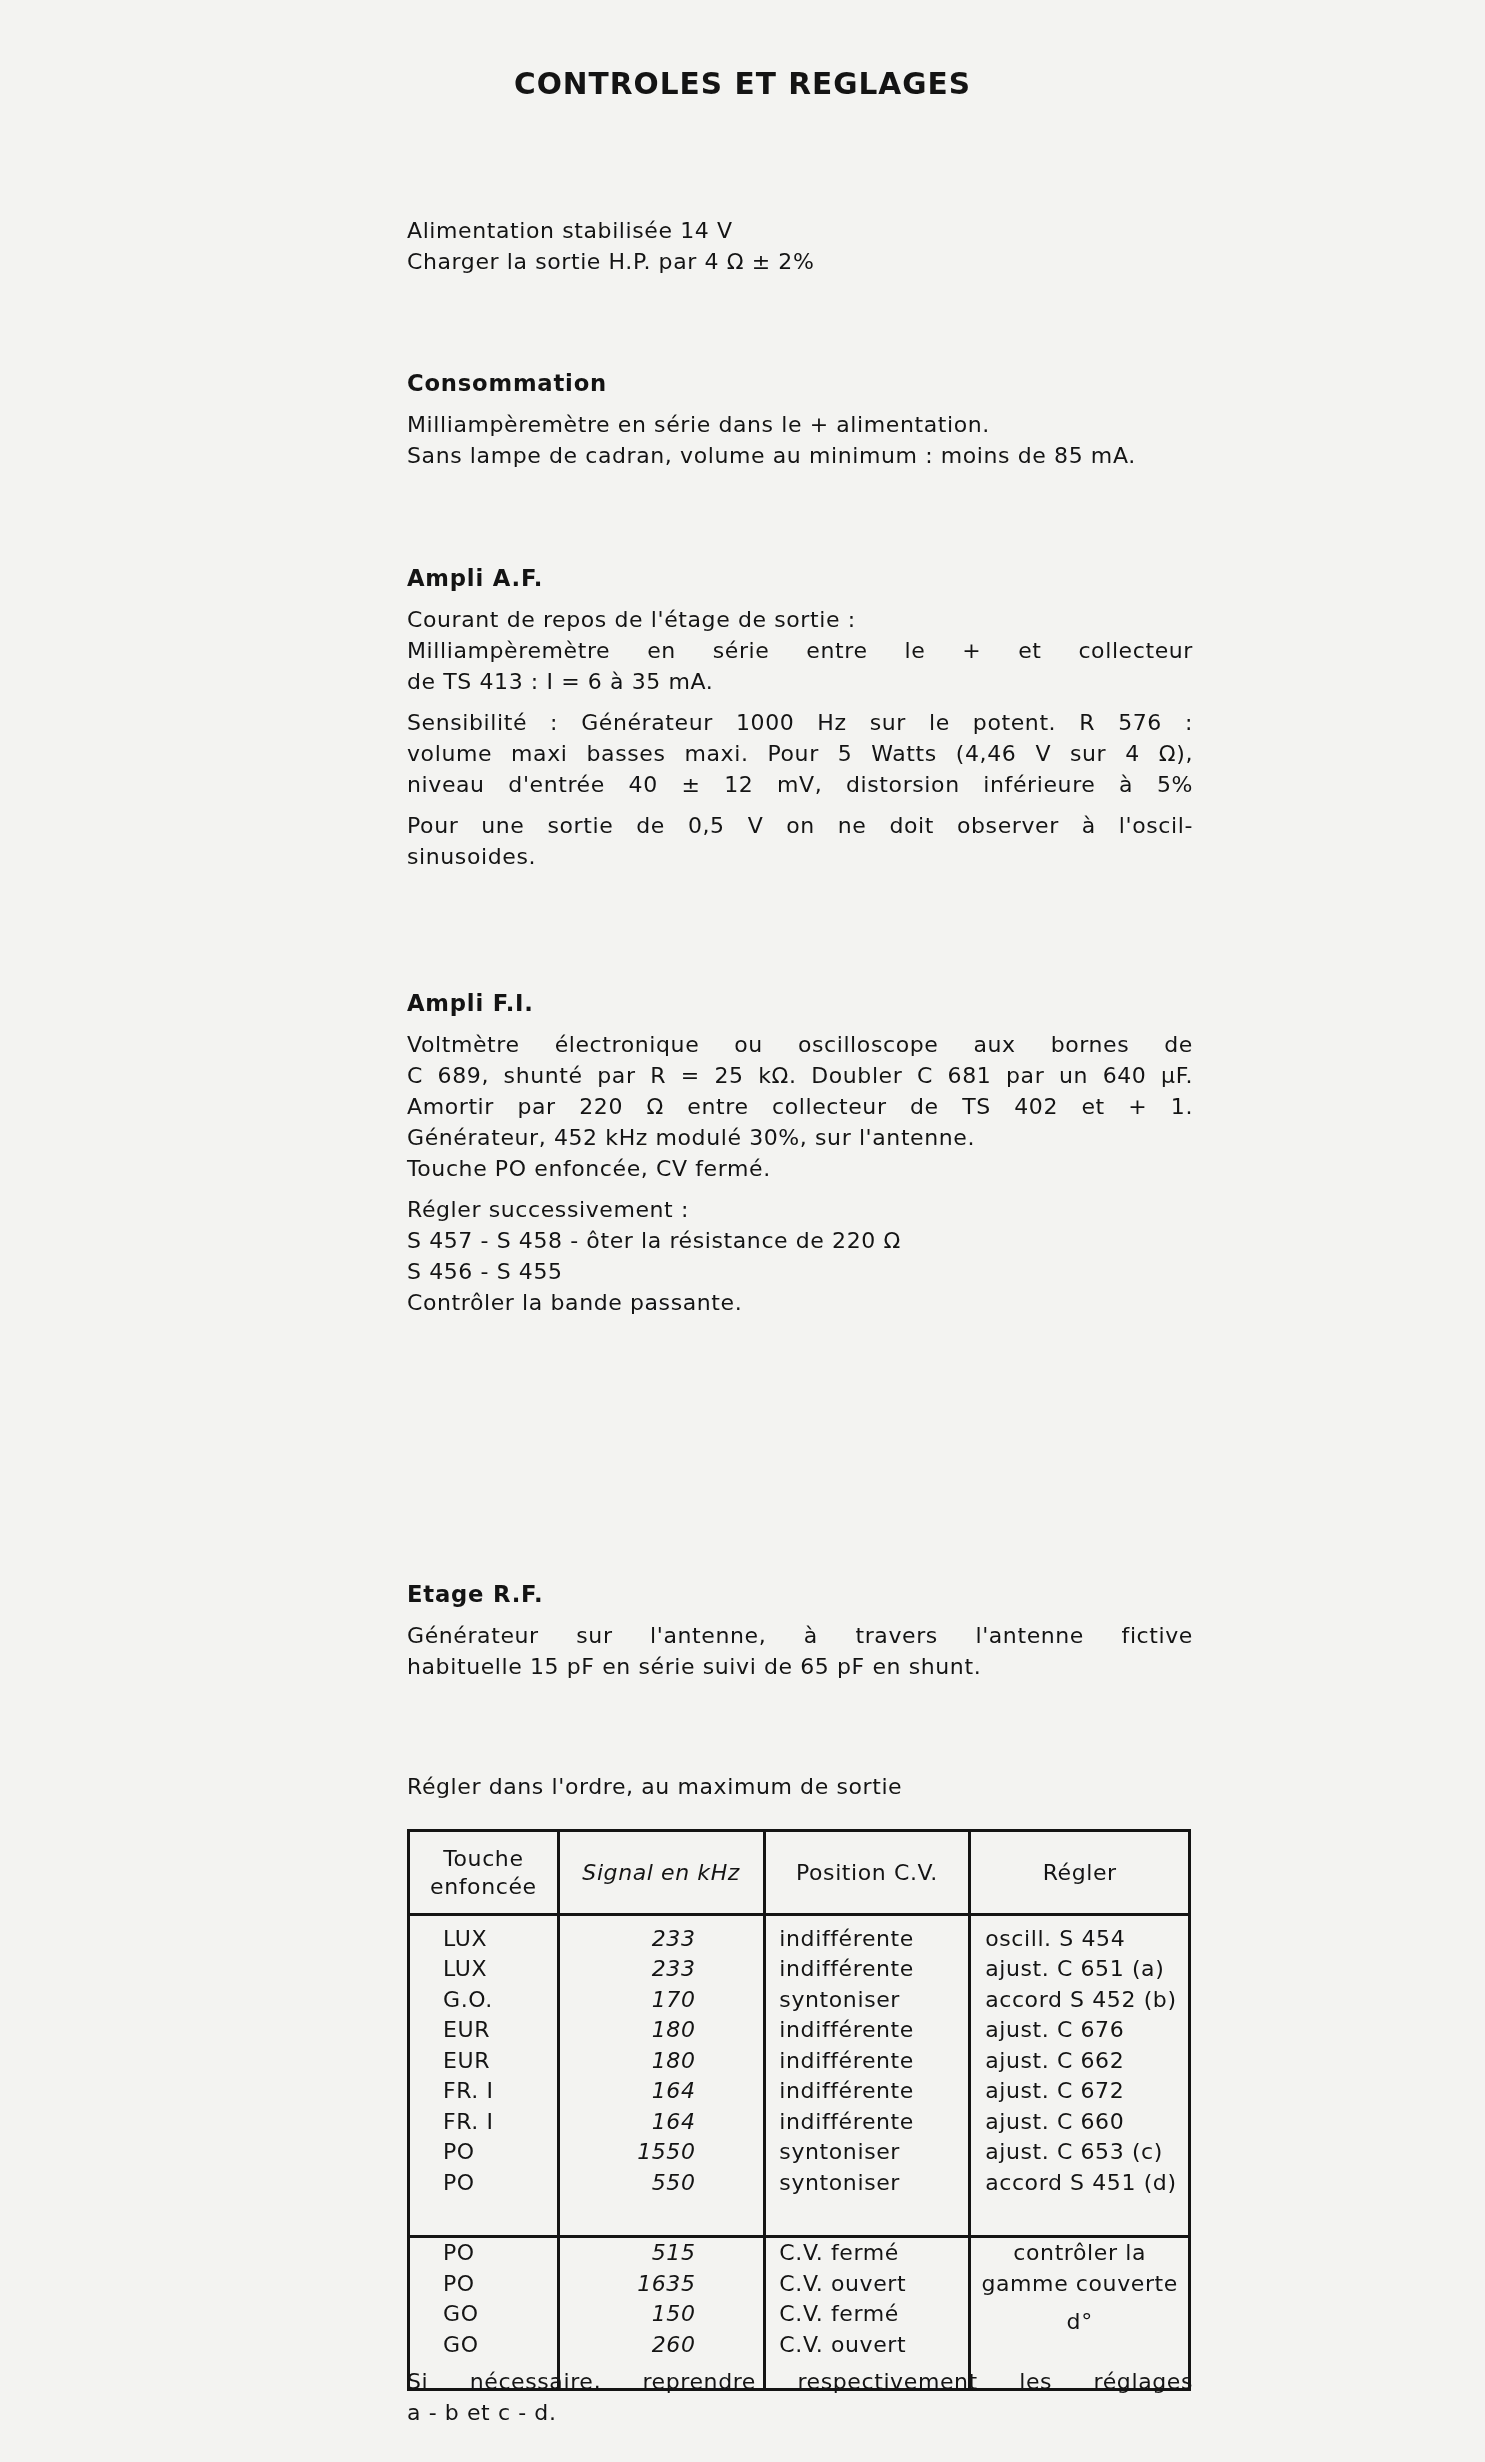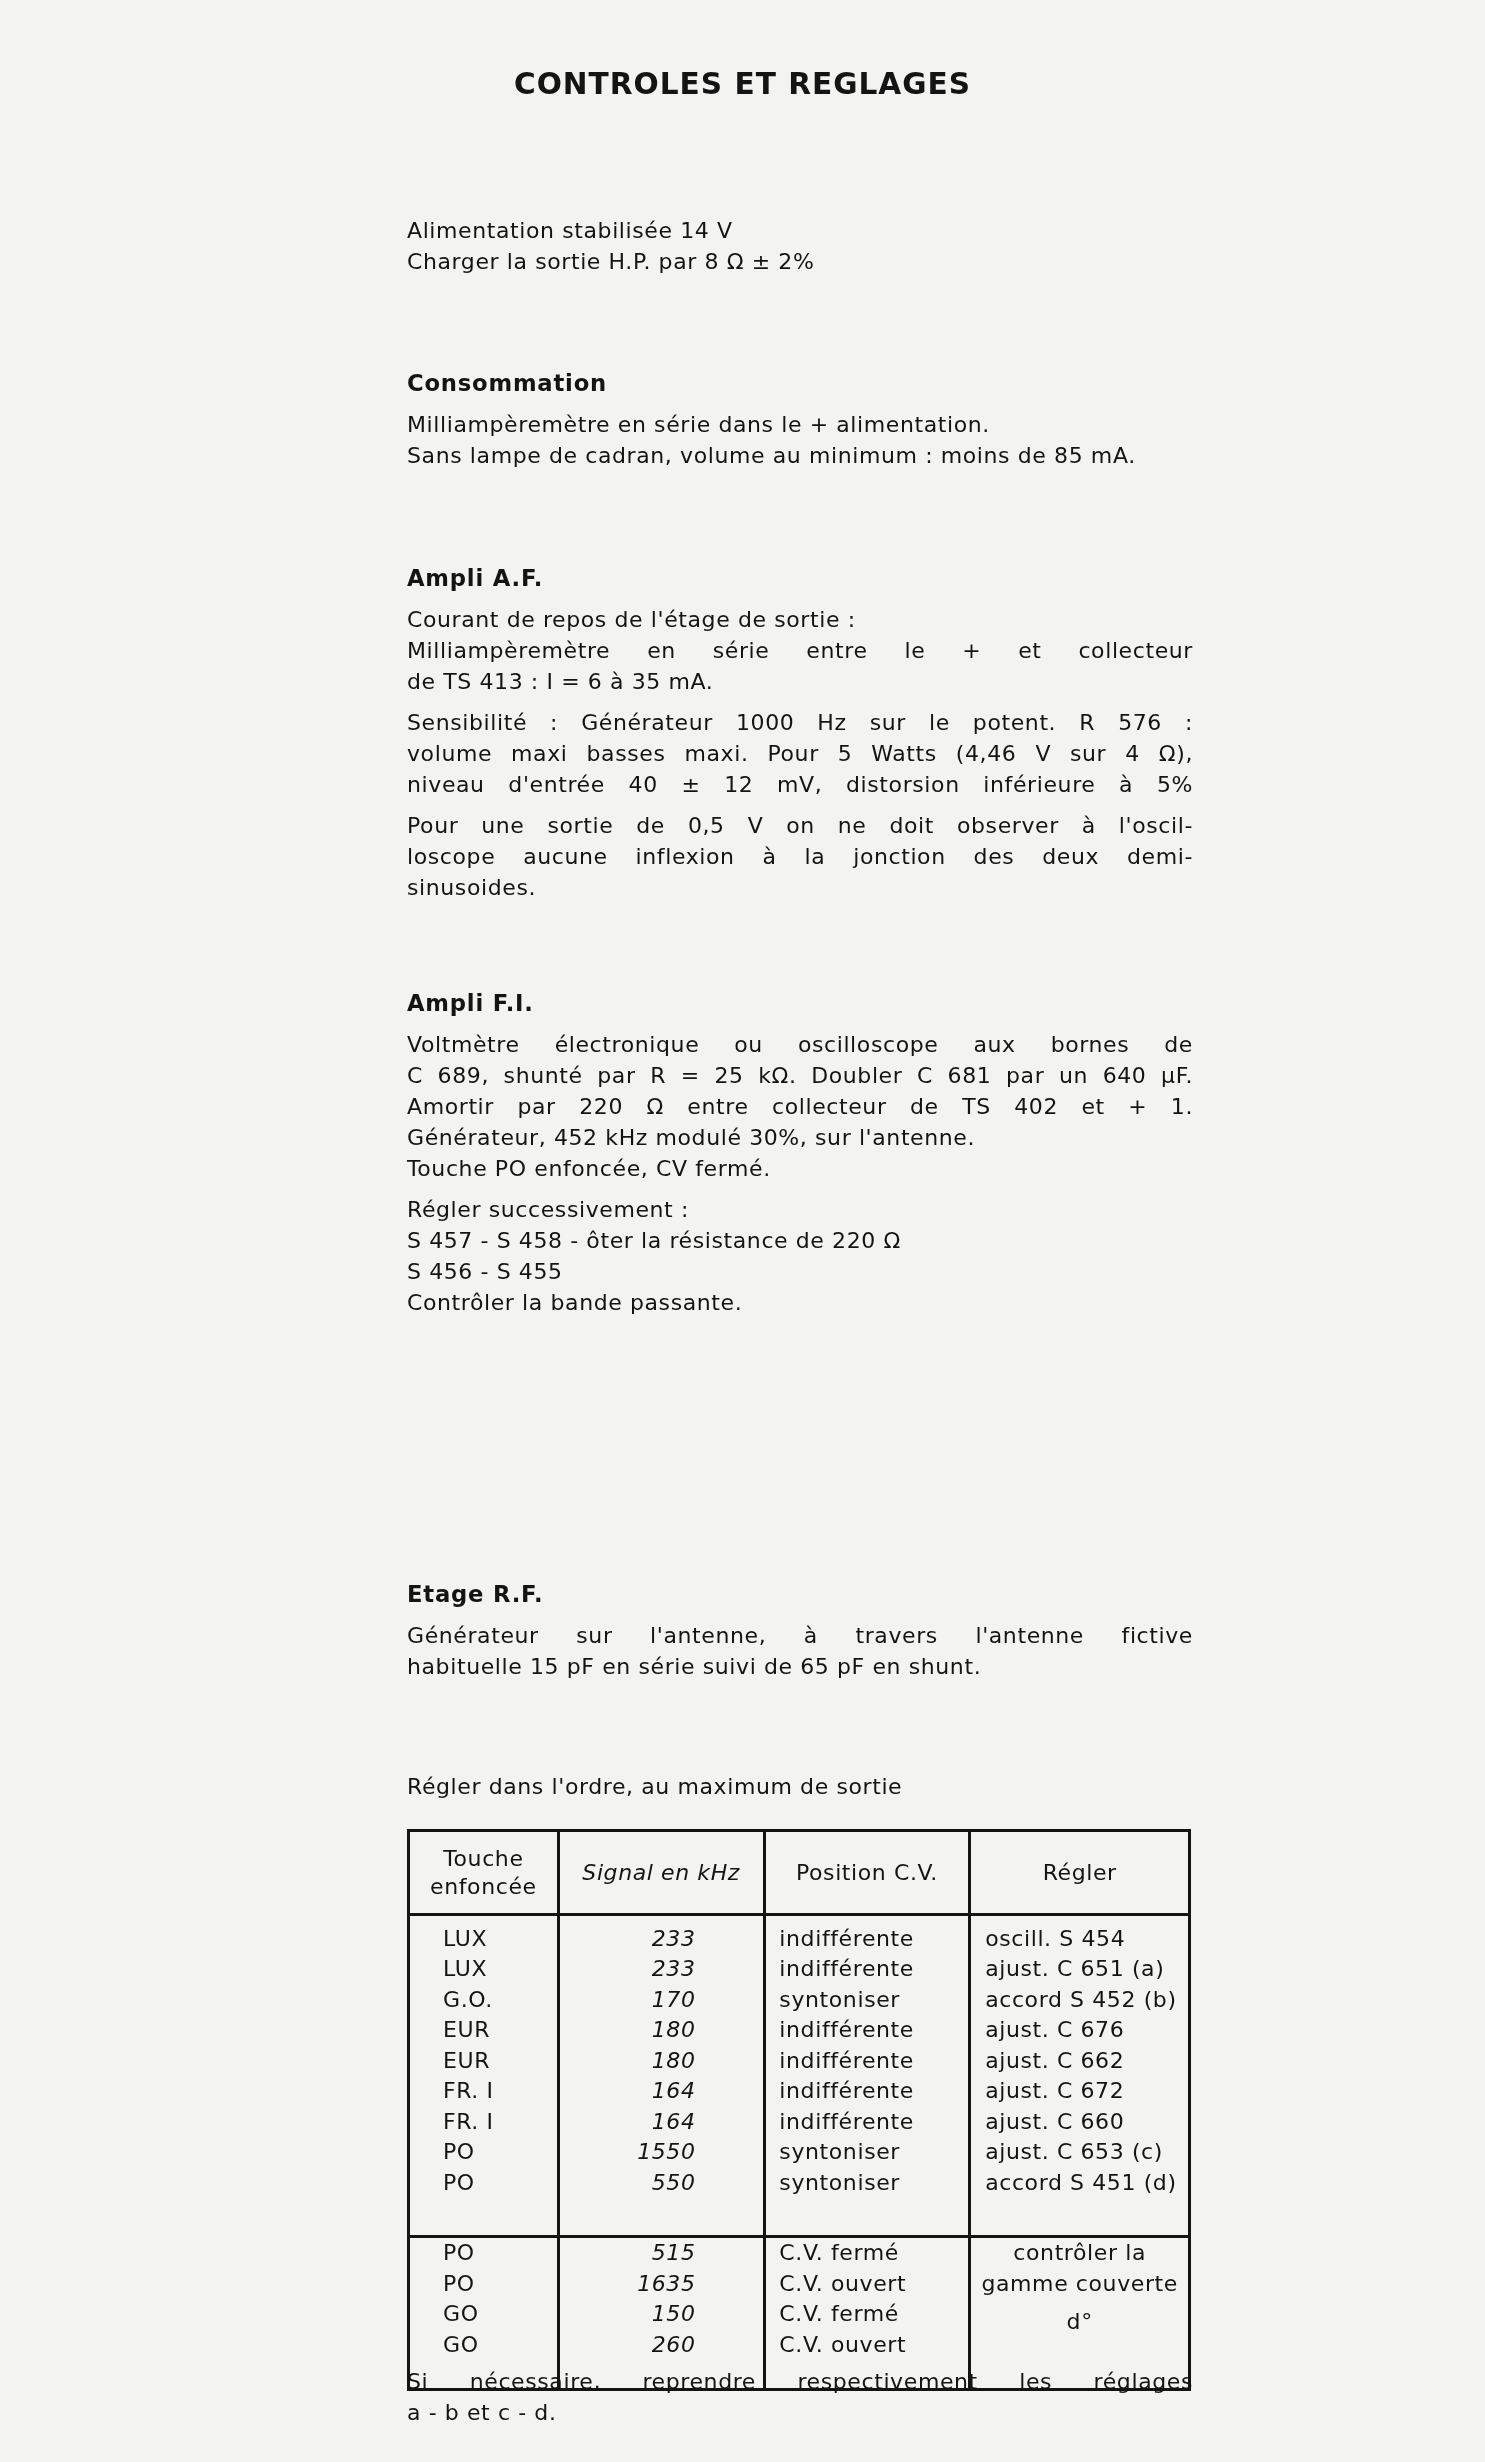--- a/index.html
+++ b/index.html
@@ -38,39 +38,38 @@
   .grp1 td { padding-top:7.9px; height:286px; }
   .grp2 td { height:138px; }
 </style>
 </head>
 <body>
 
 <div class="title">CONTROLES ET REGLAGES</div>
 
 <div class="blk" style="top:215px;">
   <p>Alimentation stabilisée 14 V</p>
-  <p>Charger la sortie H.P. par 8 Ω ± 2%</p>
+  <p>Charger la sortie H.P. par 4 Ω ± 2%</p>
 </div>
 
 <div class="blk" style="top:368px;">
   <p class="h">Consommation</p>
   <p>Milliampèremètre en série dans le + alimentation.</p>
   <p>Sans lampe de cadran, volume au minimum : moins de 85 mA.</p>
 </div>
 
 <div class="blk" style="top:563px;">
   <p class="h">Ampli A.F.</p>
   <p>Courant de repos de l'étage de sortie :</p>
   <p class="just">Milliampèremètre en série entre le + et collecteur</p>
   <p>de TS 413 : I = 6 à 35 mA.</p>
   <p class="just gap">Sensibilité : Générateur 1000 Hz sur le potent. R 576 :</p>
   <p class="just">volume maxi basses maxi. Pour 5 Watts (4,46 V sur 4 Ω),</p>
   <p class="just">niveau d'entrée 40 ± 12 mV, distorsion inférieure à 5%</p>
   <p class="just gap">Pour une sortie de 0,5 V on ne doit observer à l'oscil-</p>
-  <p class="just">loscope aucune inflexion à la jonction des deux demi-</p>
   <p>sinusoides.</p>
 </div>
 
 <div class="blk" style="top:988px;">
   <p class="h">Ampli F.I.</p>
   <p class="just">Voltmètre électronique ou oscilloscope aux bornes de</p>
   <p class="just">C 689, shunté par R = 25 kΩ. Doubler C 681 par un 640 µF.</p>
   <p class="just">Amortir par 220 Ω entre collecteur de TS 402 et + 1.</p>
   <p>Générateur, 452 kHz modulé 30%, sur l'antenne.</p>
   <p>Touche PO enfoncée, CV fermé.</p>

